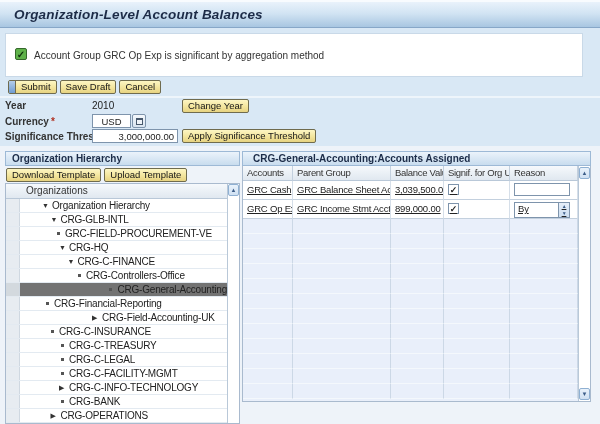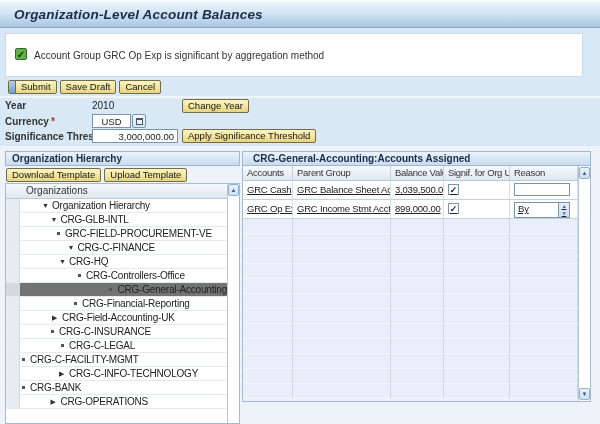--- a/index.html
+++ b/index.html
@@ -195,91 +195,98 @@
           </div>
           <div class="tree-row">
             <div class="gutter"></div>
             <div class="tree-cell" style="padding-left: 35px;">
               <span class="leaf-dot"></span>
               <span class="tree-label">GRC-FIELD-PROCUREMENT-VE</span>
             </div>
           </div>
           <div class="tree-row">
             <div class="gutter"></div>
+            <div class="tree-cell" style="padding-left: 39px;">
+              <span class="tri">▼</span>
+              <span class="tree-label">CRG-HQ</span>
+            </div>
+          </div>
+          <div class="tree-row">
+            <div class="gutter"></div>
             <div class="tree-cell" style="padding-left: 47.5px;">
               <span class="tri">▼</span>
               <span class="tree-label">CRG-C-FINANCE</span>
             </div>
           </div>
           <div class="tree-row">
             <div class="gutter"></div>
-            <div class="tree-cell" style="padding-left: 39px;">
-              <span class="tri">▼</span>
-              <span class="tree-label">CRG-HQ</span>
-            </div>
-          </div>
-          <div class="tree-row">
-            <div class="gutter"></div>
             <div class="tree-cell" style="padding-left: 56px;">
               <span class="leaf-dot"></span>
               <span class="tree-label">CRG-Controllers-Office</span>
             </div>
           </div>
           <div class="tree-row sel">
             <div class="gutter"></div>
             <div class="tree-cell" style="padding-left: 56px;">
               <span class="leaf-dot"></span>
               <span class="tree-label">CRG-General-Accounting</span>
             </div>
           </div>
           <div class="tree-row">
             <div class="gutter"></div>
-            <div class="tree-cell" style="padding-left: 24px; margin-left: 28px;">
+            <div class="tree-cell" style="padding-left: 24px;">
               <span class="leaf-dot"></span>
               <span class="tree-label">CRG-Financial-Reporting</span>
             </div>
           </div>
           <div class="tree-row">
             <div class="gutter"></div>
-            <div class="tree-cell" style="padding-left: 32px;">
+            <div class="tree-cell" style="padding-left: 72px;">
               <span class="tri">▶</span>
               <span class="tree-label">CRG-Field-Accounting-UK</span>
             </div>
           </div>
           <div class="tree-row">
             <div class="gutter"></div>
             <div class="tree-cell" style="padding-left: 29px;">
               <span class="leaf-dot"></span>
               <span class="tree-label">CRG-C-INSURANCE</span>
             </div>
           </div>
           <div class="tree-row">
             <div class="gutter"></div>
             <div class="tree-cell" style="padding-left: 39px;">
               <span class="leaf-dot"></span>
+              <span class="tree-label">CRG-C-TREASURY</span>
+            </div>
+          </div>
+          <div class="tree-row">
+            <div class="gutter"></div>
+            <div class="tree-cell" style="padding-left: 39px;">
+              <span class="leaf-dot"></span>
               <span class="tree-label">CRG-C-LEGAL</span>
             </div>
           </div>
           <div class="tree-row">
             <div class="gutter"></div>
-            <div class="tree-cell" style="">
+            <div class="tree-cell" style="padding-left: 39px;">
               <span class="leaf-dot"></span>
               <span class="tree-label">CRG-C-FACILITY-MGMT</span>
             </div>
           </div>
           <div class="tree-row">
             <div class="gutter"></div>
             <div class="tree-cell" style="padding-left: 39px;">
               <span class="tri">▶</span>
               <span class="tree-label">CRG-C-INFO-TECHNOLOGY</span>
             </div>
           </div>
           <div class="tree-row">
             <div class="gutter"></div>
-            <div class="tree-cell" style="">
+            <div class="tree-cell" style="padding-left: 39px;">
               <span class="leaf-dot"></span>
               <span class="tree-label">CRG-BANK</span>
             </div>
           </div>
           <div class="tree-row">
             <div class="gutter"></div>
             <div class="tree-cell" style="padding-left: 30.5px;">
               <span class="tri">▶</span>
               <span class="tree-label">CRG-OPERATIONS</span>
             </div>

